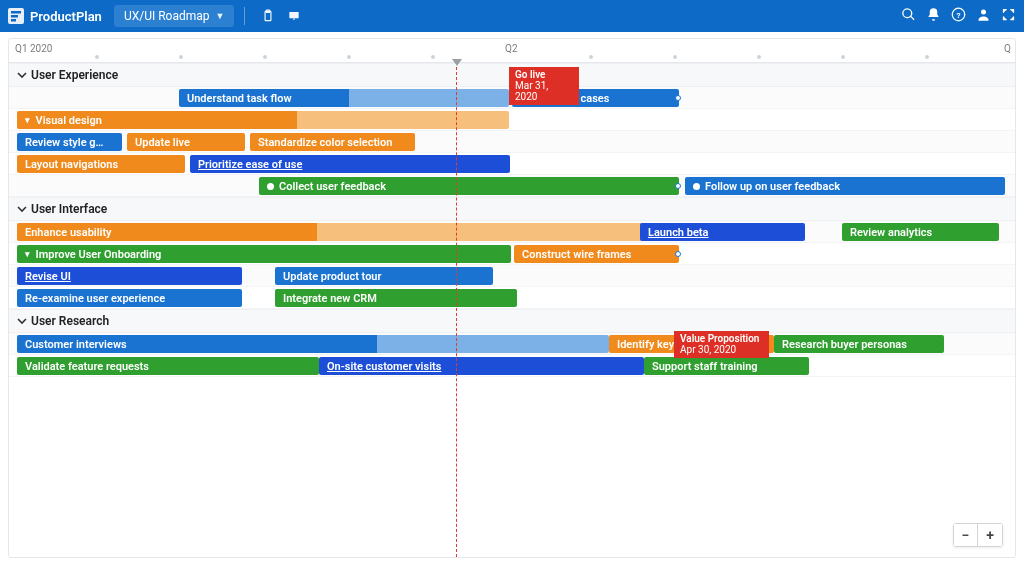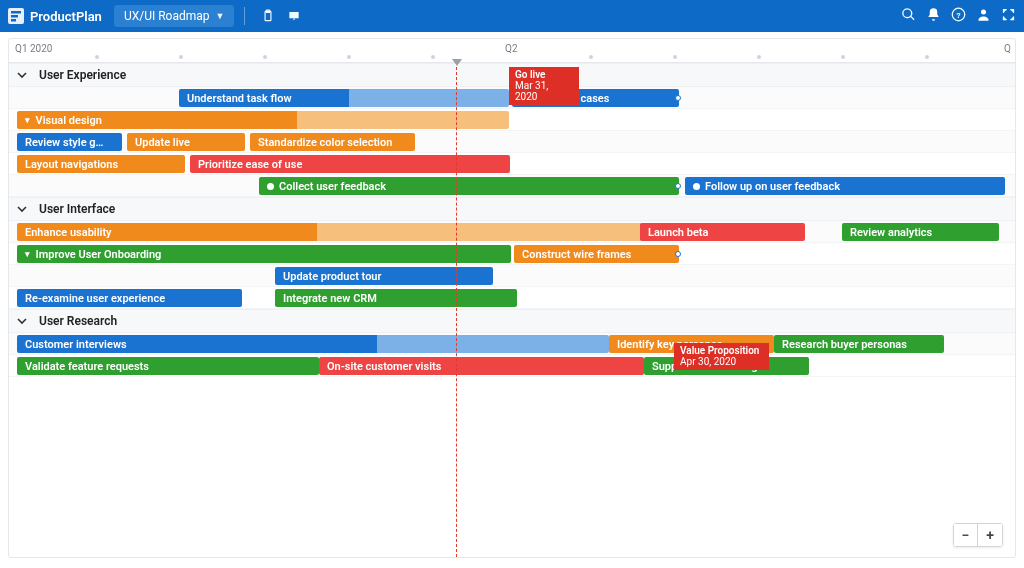--- a/index.html
+++ b/index.html
@@ -17,39 +17,39 @@
   .top-icons svg { width:15px; height:15px; fill:#fff; }
 
   .canvas { position:absolute; left:8px; right:8px; top:38px; bottom:10px; border:1px solid #e4e7ec; border-radius:3px; background:#fff; overflow:hidden; }
 
   .timeline-header { position:relative; height:24px; border-bottom:1px solid #e4e7ec; font-size:10px; color:#7a7d80; }
   .tl-label { position:absolute; top:4px; }
   .tl-tick { position:absolute; top:16px; width:4px; height:4px; border-radius:50%; background:#cfd3d8; }
   .today-marker { position:absolute; top:20px; left:443px; width:0; height:0; border-left:5px solid transparent; border-right:5px solid transparent; border-top:7px solid #9aa0a6; z-index:50; }
   .today-line { position:absolute; top:28px; bottom:0; left:447px; width:0; border-left:1px dashed #e23b2e; z-index:49; pointer-events:none; }
 
-  .lane-title { display:flex; align-items:center; gap:12px; padding:4px 8px; font-size:12px; font-weight:600; color:#222; background:#f7f8fa; border-top:1px solid #eef0f3; border-bottom:1px solid #eef0f3; cursor:pointer; }
+  .lane-title { display:flex; align-items:center; gap:4px; padding:4px 8px; font-size:12px; font-weight:600; color:#222; background:#f7f8fa; border-top:1px solid #eef0f3; border-bottom:1px solid #eef0f3; cursor:pointer; }
   .lane-title svg { width:10px; height:10px; }
 
   .rows { position:relative; background:#fff; }
   .row { position:relative; height:22px; border-bottom:1px solid #f3f4f6; }
   .row:nth-child(odd){ background:#fbfbfc; }
 
   .bar { position:absolute; top:2px; height:18px; border-radius:2px; display:flex; align-items:center; padding:0 8px; font-size:11px; font-weight:600; color:#fff; white-space:nowrap; overflow:hidden; cursor:grab; }
   .bar.has-remain { border-top-right-radius:0; border-bottom-right-radius:0; }
   .remain { position:absolute; top:2px; height:18px; border-top-right-radius:2px; border-bottom-right-radius:2px; }
   .bar.container { cursor:pointer; }
   .bar .caret-s { margin-right:6px; font-size:9px; }
   .bar .dot { width:7px; height:7px; background:#fff; border-radius:50%; margin-right:5px; display:inline-block; }
 
   .c-blue   { background:#1a73d1; }
   .c-blue-l { background:#7bb1e6; }
   .c-orange { background:#f08a1c; }
   .c-orange-l { background:#f6bf7b; }
-  .c-red    { background:#ef4444; }
+  .c-red    { background:#1d4ed8;text-decoration:underline; }
   .c-green  { background:#2f9f2f; }
 
   .milestone { position:absolute; background:#dd2f25; color:#fff; font-size:10px; line-height:11px; padding:2px 6px 3px 6px; z-index:40; cursor:pointer; }
   .milestone .ms-title { font-weight:600; }
 
   .link-dot { position:absolute; width:6px; height:6px; border-radius:50%; background:#fff; border:1.5px solid #1a73d1; top:8px; }
 
   .zoom { position:absolute; right:12px; bottom:10px; display:flex; border:1px solid #d0d4d9; border-radius:3px; background:#fff; box-shadow:0 1px 3px rgba(0,0,0,.08); }
   .zoom button { width:24px; height:22px; border:0; background:#fff; font-size:14px; font-weight:600; color:#444; cursor:pointer; }
   .zoom button:first-child { border-right:1px solid #d0d4d9; }
@@ -204,20 +204,23 @@
           <div class="bar c-green container" style="left: 8px; width: 494px;">
             <span class="caret-s">▾</span>
             <span>Improve User Onboarding</span>
           </div>
           <div class="bar c-orange" style="left: 505px; width: 165px;">
             <span>Construct wire frames</span>
           </div>
           <span class="link-dot" style="left: 666px;"></span>
         </div>
         <div class="row">
+          <div class="bar c-red" style="left: 8px; width: 225px;">
+            <span>Revise UI</span>
+          </div>
           <div class="bar c-blue" style="left: 266px; width: 218px;">
             <span>Update product tour</span>
           </div>
         </div>
         <div class="row">
           <div class="bar c-blue" style="left: 8px; width: 225px; text-align: right;">
             <span>Re-examine user experience</span>
           </div>
           <div class="bar c-green" style="left: 266px; width: 242px;">
             <span>Integrate new CRM</span>
@@ -258,17 +261,17 @@
     </div>
 
   <div class="zoom">
     <button>−</button>
     <button>+</button>
   </div>
 <div class="milestone" style="left: 500px; width: 70px; top: 28px;">
       <div class="ms-title">Go live</div>
       <div>Mar 31, 2020</div>
     </div>
-    <div class="milestone" style="left: 665px; width: 95px; top: 304px;">
+    <div class="milestone" style="left: 665px; width: 95px; top: 292px;">
       <div class="ms-title">Value Proposition</div>
       <div>Apr 30, 2020</div>
     </div>
   </div>
 
 </body></html>

